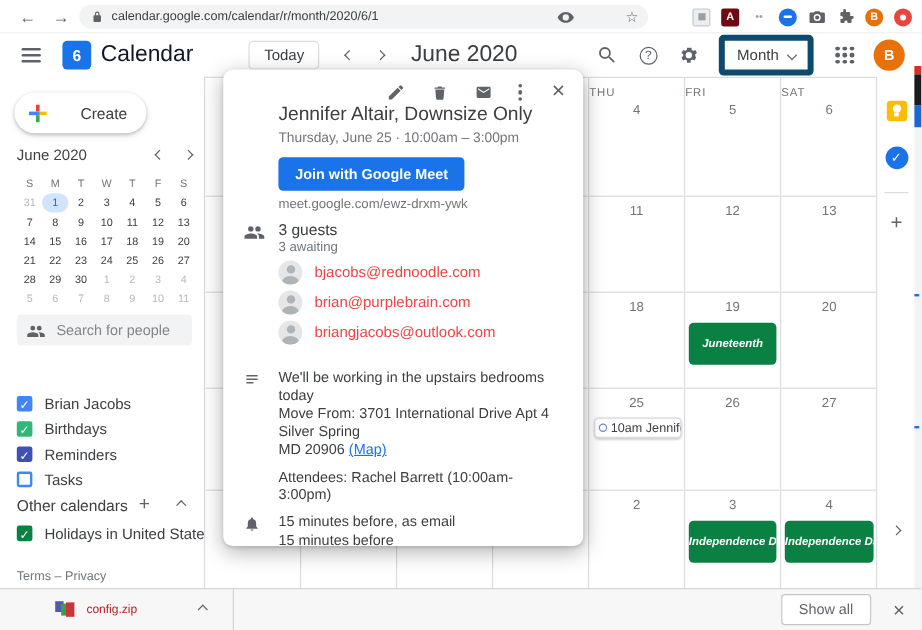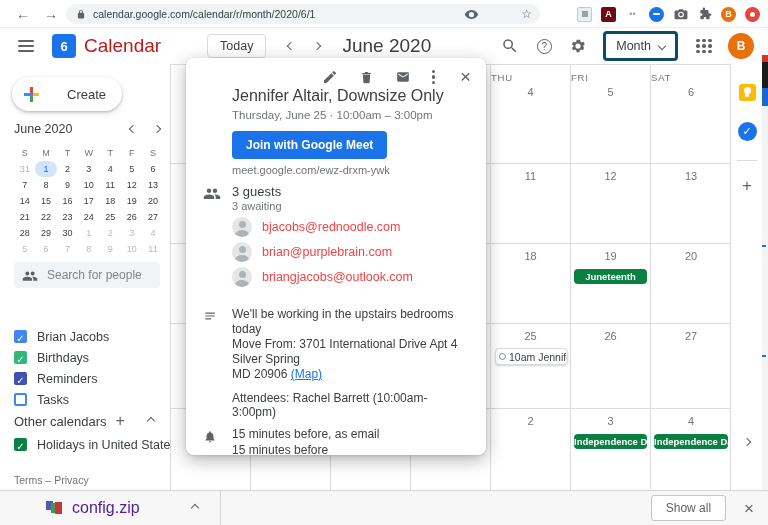--- a/index.html
+++ b/index.html
@@ -27,28 +27,28 @@
   .ext.bluec i{width:7px;height:2px;background:#fff;display:block;border-radius:1px;}
   .ext.prof{background:var(--avatar,#e8710a);border-radius:50%;color:#fff;font-size:9px;font-weight:bold;}
   .ext.redc{background:#e8453c;border-radius:50%;}
   .ext.redc i{width:5px;height:5px;background:#fff;border-radius:50%;display:block;}
 
   
   .app-header{position:absolute;left:0;top:28px;width:768px;height:36px;background:#fff;display:flex;align-items:center;}
   .hamburger{margin-left:18px;display:flex;flex-direction:column;gap:3px;}
   .hamburger i{display:block;width:16px;height:2px;background:#5f6368;border-radius:1px;}
   .cal-logo{margin-left:18px;width:24px;height:24px;background:#1a73e8;border-radius:4px;color:#fff;font-size:13px;font-weight:bold;display:flex;align-items:center;justify-content:center;}
-  .app-name{margin-left:8px;font-size:19px;color:#b91c1c;}
+  .app-name{margin-left:8px;font-size:19px;color:#0f172a;}
   .today-btn{margin-left:46px;border:1px solid #dadce0;border-radius:4px;padding:4px 12px;font-size:12.5px;color:#3c4043;background:#fff;}
   .nav-chevs{display:flex;align-items:center;gap:20px;margin-left:22px;}
   .range-label{margin-left:22px;font-size:19px;color:#3c4043;}
   .hdr-right{margin-left:auto;display:flex;align-items:center;padding-right:14px;}
   .hicon{width:34px;display:flex;justify-content:center;align-items:center;}
   .help-circ{width:15px;height:15px;border:1.5px solid #5f6368;border-radius:50%;color:#5f6368;font-size:10px;display:flex;align-items:center;justify-content:center;}
-  .view-btn{border:3px solid #0c4a6e;border-radius:4px;padding:5px 10px;margin-left:8px;display:flex;align-items:center;gap:8px;font-size:12.5px;color:#3c4043;}
+  .view-btn{border:5px solid #0c4a6e;border-radius:4px;padding:5px 10px;margin-left:8px;display:flex;align-items:center;gap:8px;font-size:12.5px;color:#3c4043;}
   .apps-grid{margin-left:18px;display:grid;grid-template-columns:repeat(3,4px);grid-gap:2px;}
   .apps-grid i{width:3.5px;height:3.5px;background:#5f6368;border-radius:50%;}
   .hdr-avatar{margin-left:16px;width:26px;height:26px;border-radius:50%;background:var(--avatar,#e8710a);color:#fff;font-size:12px;font-weight:bold;display:flex;align-items:center;justify-content:center;}
 
   .chv{display:inline-block;width:6px;height:6px;border-right:1.6px solid #5f6368;border-bottom:1.6px solid #5f6368;}
   .chv-l{transform:rotate(135deg);}.chv-r{transform:rotate(-45deg);}
   .chv-u{transform:rotate(-135deg);}.chv-d{transform:rotate(45deg);}
 
   
   .sidebar{position:absolute;left:0;top:64px;width:170px;height:426px;background:#fff;}
@@ -80,21 +80,21 @@
   .terms{position:absolute;left:14px;top:410px;font-size:10.5px;color:#70757a;}
 
   
   .grid-wrap{position:absolute;left:170px;top:64px;width:560px;height:426px;border-left:1px solid #dadce0;border-top:1px solid #dadce0;background:#fff;}
   .grid-row{display:flex;border-bottom:1px solid #dadce0;}
   .grid-row:last-child{border-bottom:none;}
   .grid-cell{width:80px;flex:none;border-right:1px solid #dadce0;overflow:hidden;}
   .dow{margin-top:7px;text-align:left;font-size:9.5px;letter-spacing:.8px;color:#70757a;}
   .dnum{margin-top:6px;text-align:center;font-size:11px;color:#70757a;}
   .dnum.first{margin-top:3px;}
-  .holiday-chip{margin:7px 3px 0 3px;background:var(--holiday,#0b8043);color:#fff;font-size:9.5px;font-weight:bold;text-align:center;padding:2px 0;border-radius:4px;white-space:nowrap;overflow:hidden;}
+  .holiday-chip{margin:7px 3px 0 3px;background:var(--holiday,#0b8043);color:#fff;font-size:9.5px;font-weight:bold;text-align:center;padding:12px 0;border-radius:4px;white-space:nowrap;overflow:hidden;font-style:italic;}
   .event-chip{margin:6px 2px 0 4px;height:17px;background:#fff;border:1px solid #dadce0;border-radius:4px;box-shadow:0 1px 2px rgba(0,0,0,.18);display:flex;align-items:center;padding:0 3px;white-space:nowrap;overflow:hidden;font-size:10.5px;color:#3c4043;}
   .event-chip .circ{width:7px;height:7px;border:1.5px solid var(--chip,#7986cb);border-radius:50%;margin-right:3px;flex:none;}
 
   
   .side-panel{position:absolute;left:730px;top:64px;width:32px;height:426px;background:#fff;border-left:1px solid #dadce0;}
   .sp-ic{position:absolute;left:0;width:32px;display:flex;justify-content:center;}
   .keep-ic{width:17px;height:17px;background:#fbbc04;border-radius:3px;position:relative;}
   .keep-ic:before{content:"";position:absolute;left:5px;top:3px;width:7px;height:7px;border-radius:50%;background:#fff;}
   .keep-ic:after{content:"";position:absolute;left:6.5px;top:10px;width:4px;height:3px;background:#fff;}
   .tasks-ic{width:19px;height:19px;border-radius:50%;background:#1a73e8;color:#fff;font-size:11px;display:flex;align-items:center;justify-content:center;}
@@ -149,21 +149,21 @@
   .rsvp span{font-size:12.5px;color:#3c4043;font-weight:500;}
   .rsvp .chv{margin-left:6px;}
 
   
   .download-bar{position:absolute;left:0;top:490px;width:768px;height:35px;background:#f7f7f7;border-top:1px solid #d4d4d4;display:flex;align-items:center;}
   .dl-chip{display:flex;align-items:center;gap:10px;margin-left:46px;}
   .rar-ic{position:relative;width:16px;height:14px;}
   .rar-ic .bk1{position:absolute;left:0;top:0;width:7px;height:9px;background:#5558af;}
   .rar-ic .bk2{position:absolute;left:5px;top:2px;width:6px;height:10px;background:#3a9e4c;}
   .rar-ic .bk3{position:absolute;left:9px;top:1px;width:7px;height:12px;background:#c5373b;}
-  .dl-name{font-size:16px;color:#4c1d95;}
+  .dl-name{font-size:10px;color:#b91c1c;}
   .dl-chev{margin-left:42px;}
   .dl-divider{width:1px;height:35px;background:#d4d4d4;margin-left:22px;}
   .dl-right{margin-left:auto;display:flex;align-items:center;gap:18px;padding-right:14px;}
   .showall-btn{background:#fff;border:1px solid #c6c6c6;border-radius:3px;padding:5px 14px;font-size:12px;color:#5f6368;}
   .dl-close{font-size:17px;color:#5f6368;line-height:1;}
   svg{display:block;}
 </style>
 </head>
 <body>
 

